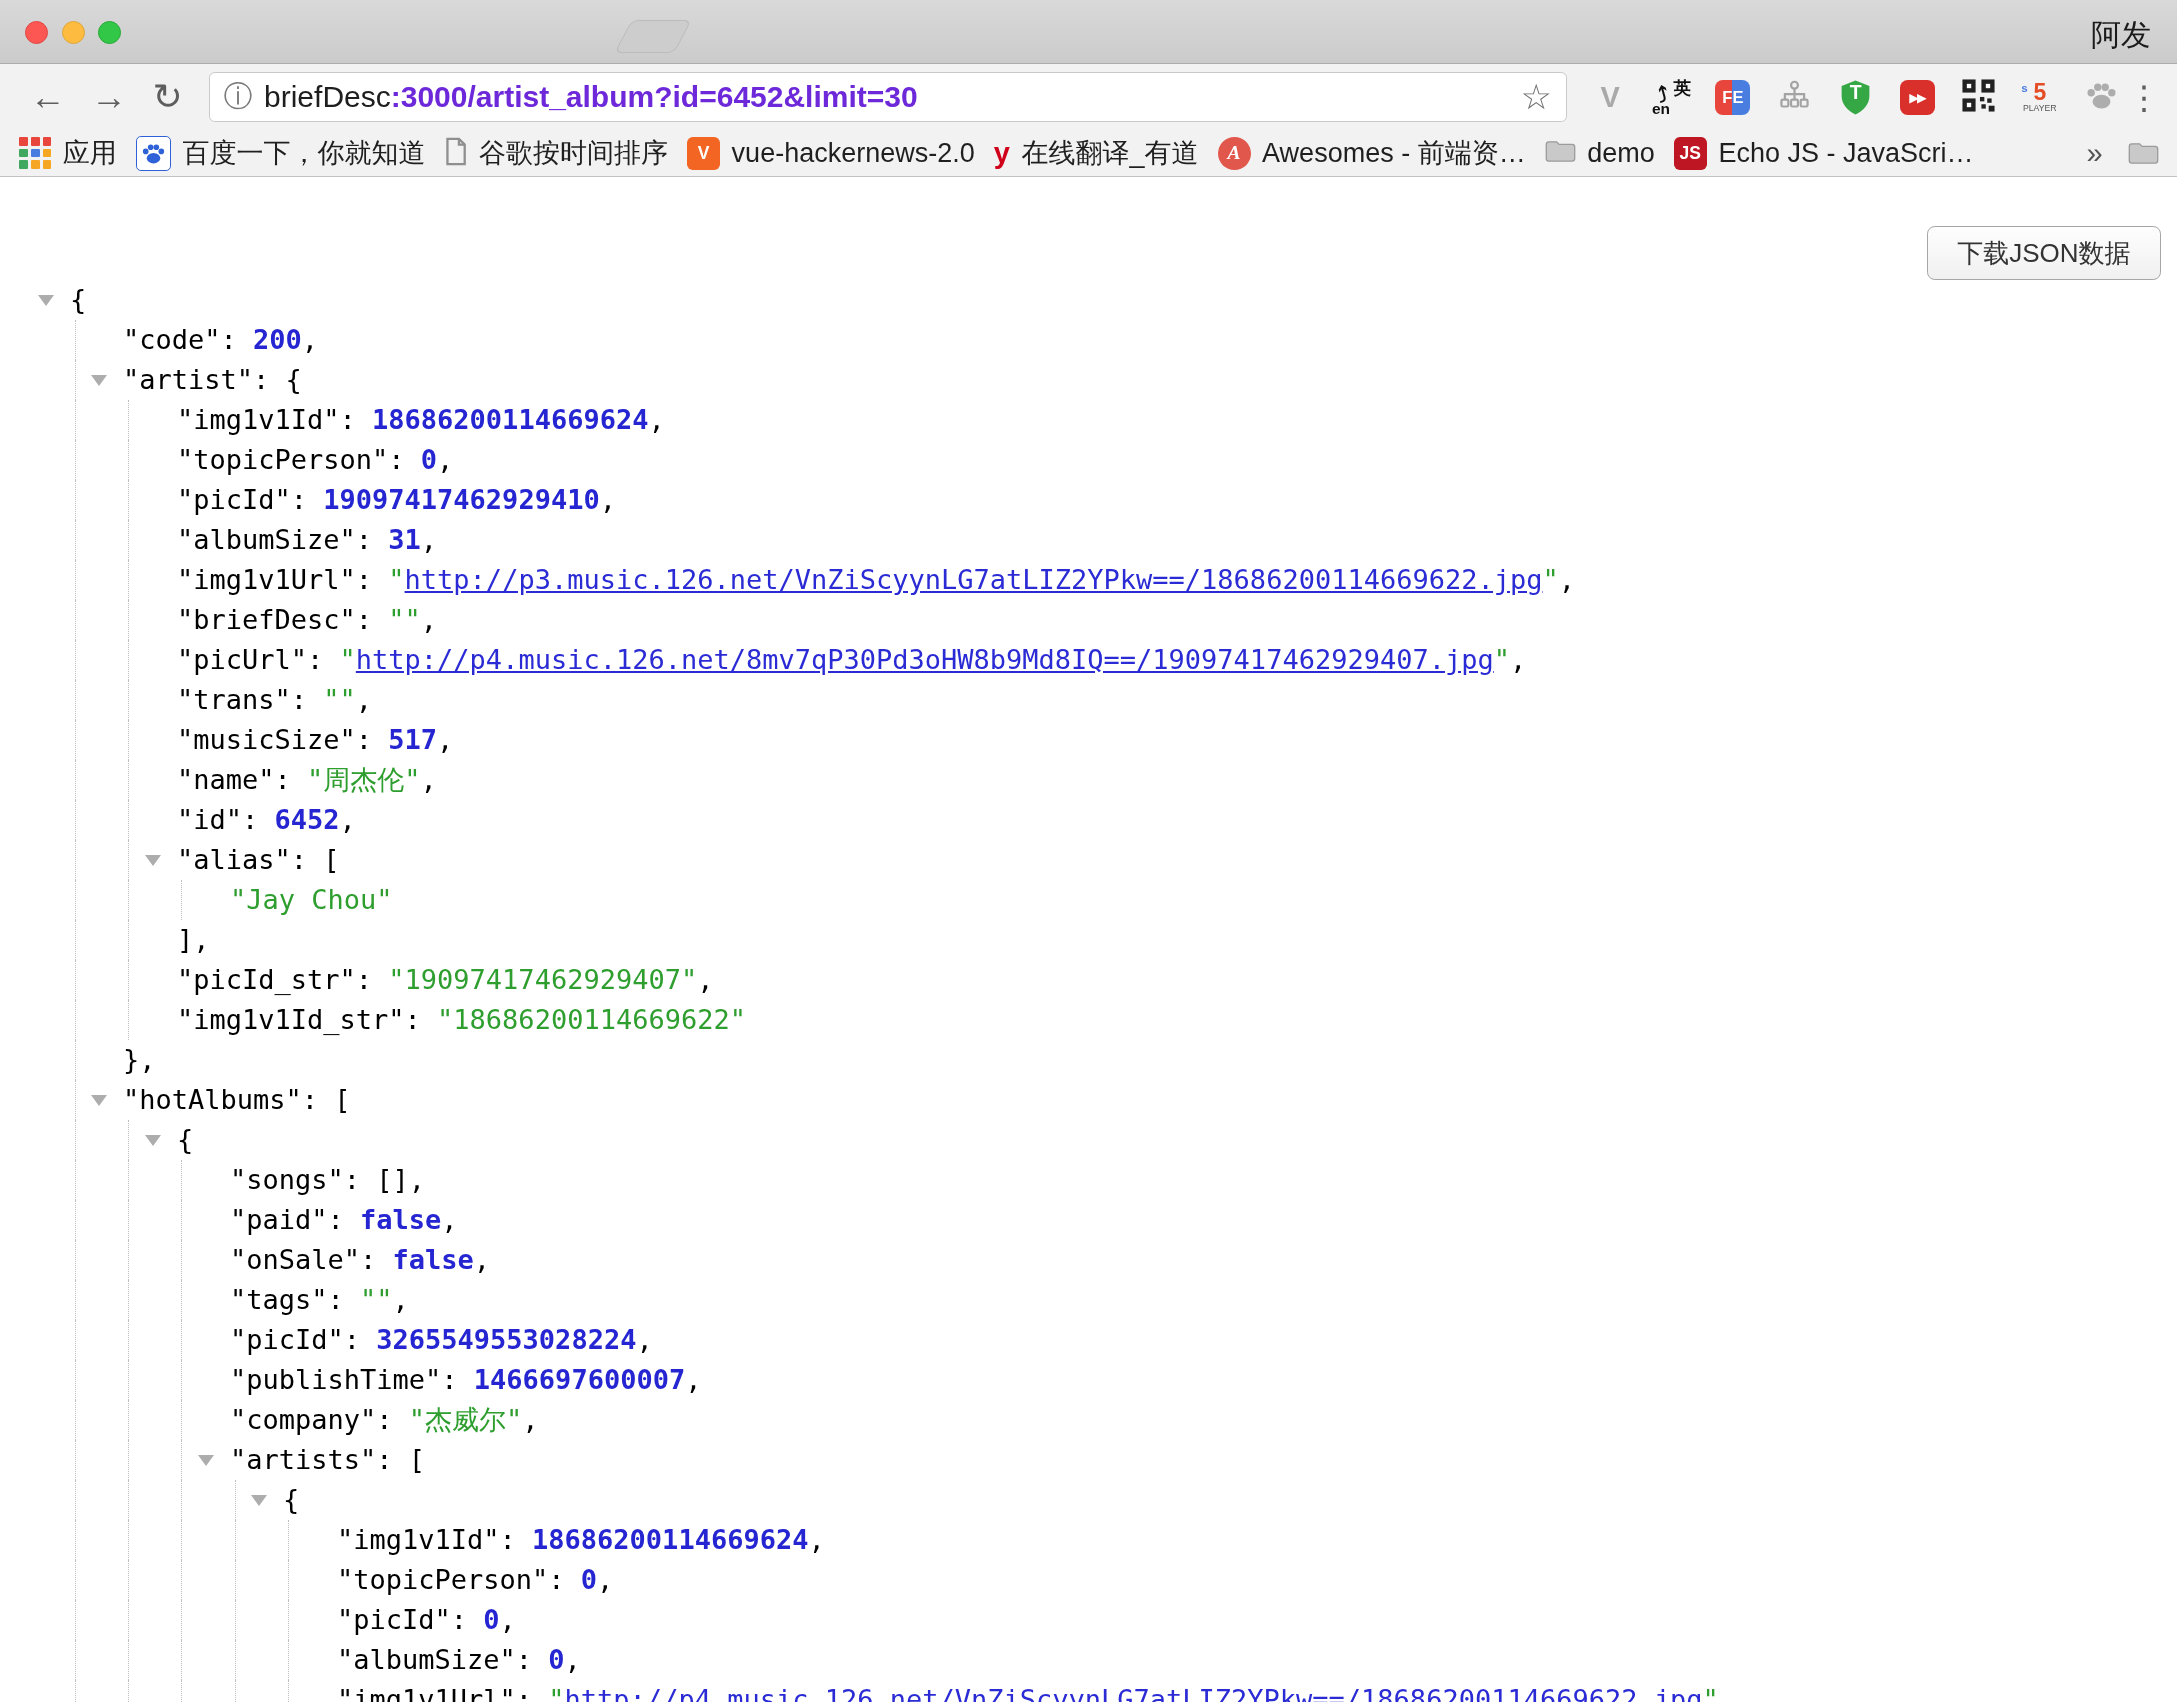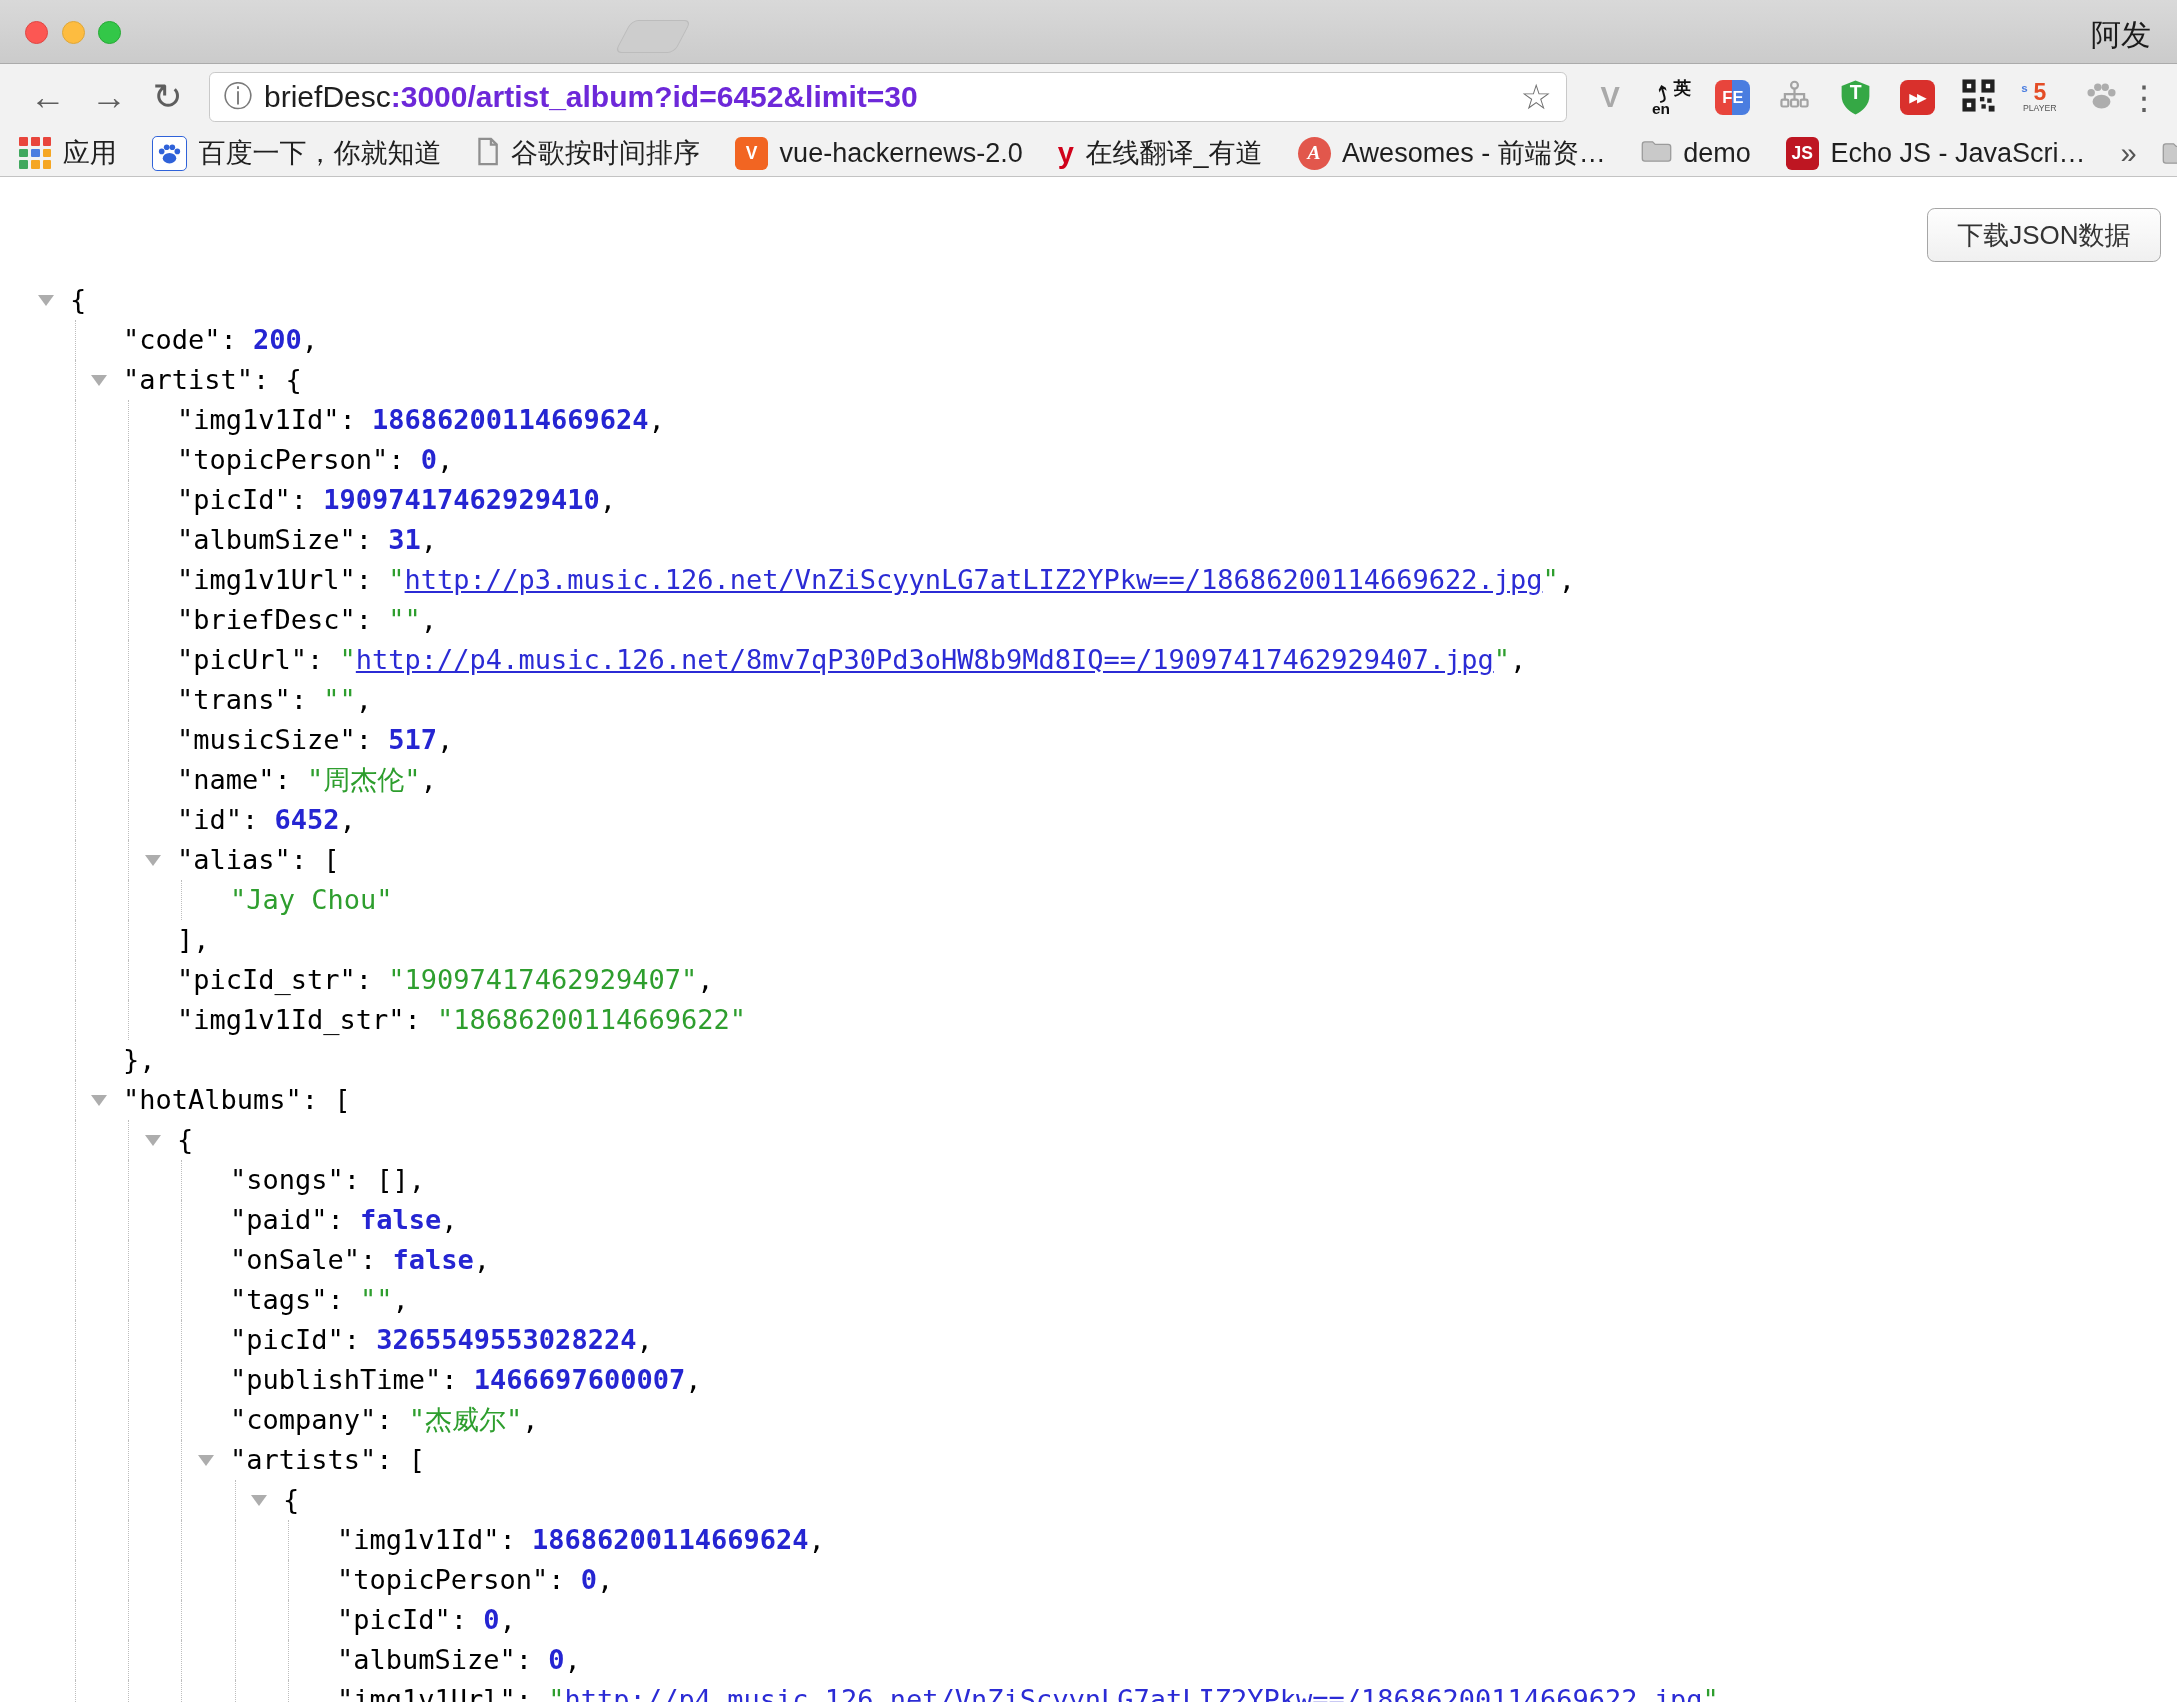--- a/index.html
+++ b/index.html
@@ -71,21 +71,21 @@
   .translate-wrap .t-top { position:absolute; right:0; top:-1.9px; font-size:17.5px; }
   .translate-wrap .t-bot { position:absolute; left:0; bottom:-1.9px; font-size:15.5px; }
   .translate-wrap .t-arr { position:absolute; left:5.8px; top:5.8px; font-size:21.3px; transform:rotate(-15deg); }
   .player-wrap { display:flex; flex-direction:column; align-items:center; line-height:1; }
   .player-wrap .p5 { color:#E44D26; font-weight:bold; font-size:23px; }
   .player-wrap .psub { font-size:8.7px; color:#555; letter-spacing:0; }
   .player-wrap .ps { position:absolute; left:1.9px; top:5.8px; color:#4A7DE0; font-size:11.6px; font-weight:bold; }
 
   
   .page { position:relative; height:1523px; background:#fff; }
-  .controls { position:absolute; top:31px; right:17.5px; display:flex; gap:25px; }
+  .controls { position:absolute; top:49px; right:17.5px; display:flex; gap:25px; }
   .btn { font-size:26px; color:#333; background:linear-gradient(#FEFEFE,#F0F0F0);
     border:1px solid #A6A6A6; border-radius:7.8px; padding:8.7px 29px;
     font-family:"Liberation Sans",sans-serif; }
   .seg { display:flex; border:1px solid #A6A6A6; border-radius:7.8px; overflow:hidden; }
   .segbtn { font-size:26px; color:#333; border:none; padding:8.7px 33px;
     background:linear-gradient(#FEFEFE,#F0F0F0); font-family:"Liberation Sans",sans-serif; }
   .segbtn.active { background:linear-gradient(#E3E3E3,#D7D7D7); }
   .seg .segbtn + .segbtn { border-left:1px solid #B5B5B5; }
 
   .json-tree { position:absolute; left:0; right:0; top:103px;
@@ -190,21 +190,21 @@
                 <circle cx="14.7" cy="6" r="2.7"></circle>
                 <circle cx="19.5" cy="10" r="2.7"></circle>
               </g>
             </svg></span>
         </span>
       </div>
     <span class="menu-dots">⋮</span>
   </div>
 
   <div class="bookmarks">
-    <span id="bm-items" style="display:flex;gap:35px;">
+    <span id="bm-items" style="display:flex;gap:19px;">
         <span class="bm">
           <span class="apps-grid">
             <span style="background: rgb(232, 69, 60);"></span>
             <span style="background: rgb(232, 69, 60);"></span>
             <span style="background: rgb(232, 69, 60);"></span>
             <span style="background: rgb(65, 168, 95);"></span>
             <span style="background: rgb(74, 125, 224);"></span>
             <span style="background: rgb(245, 166, 35);"></span>
             <span style="background: rgb(65, 168, 95);"></span>
             <span style="background: rgb(245, 166, 35);"></span>

